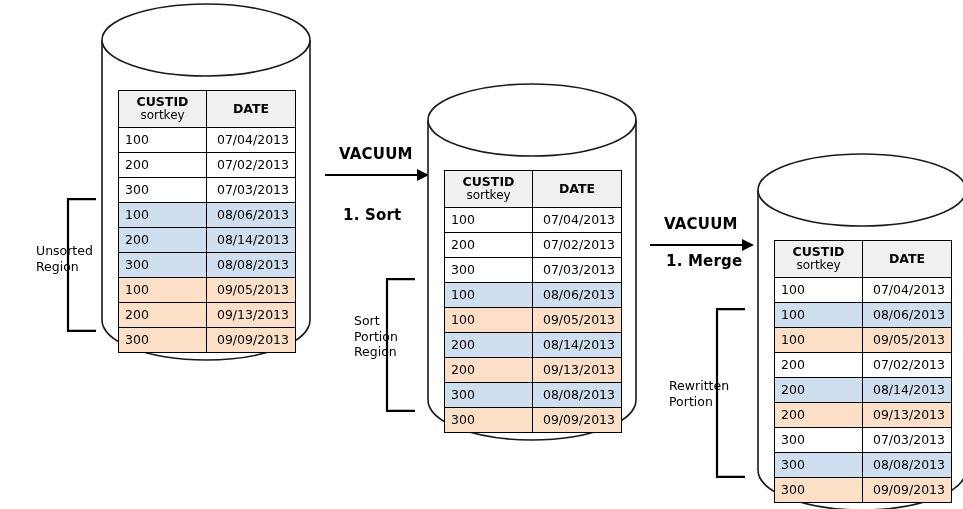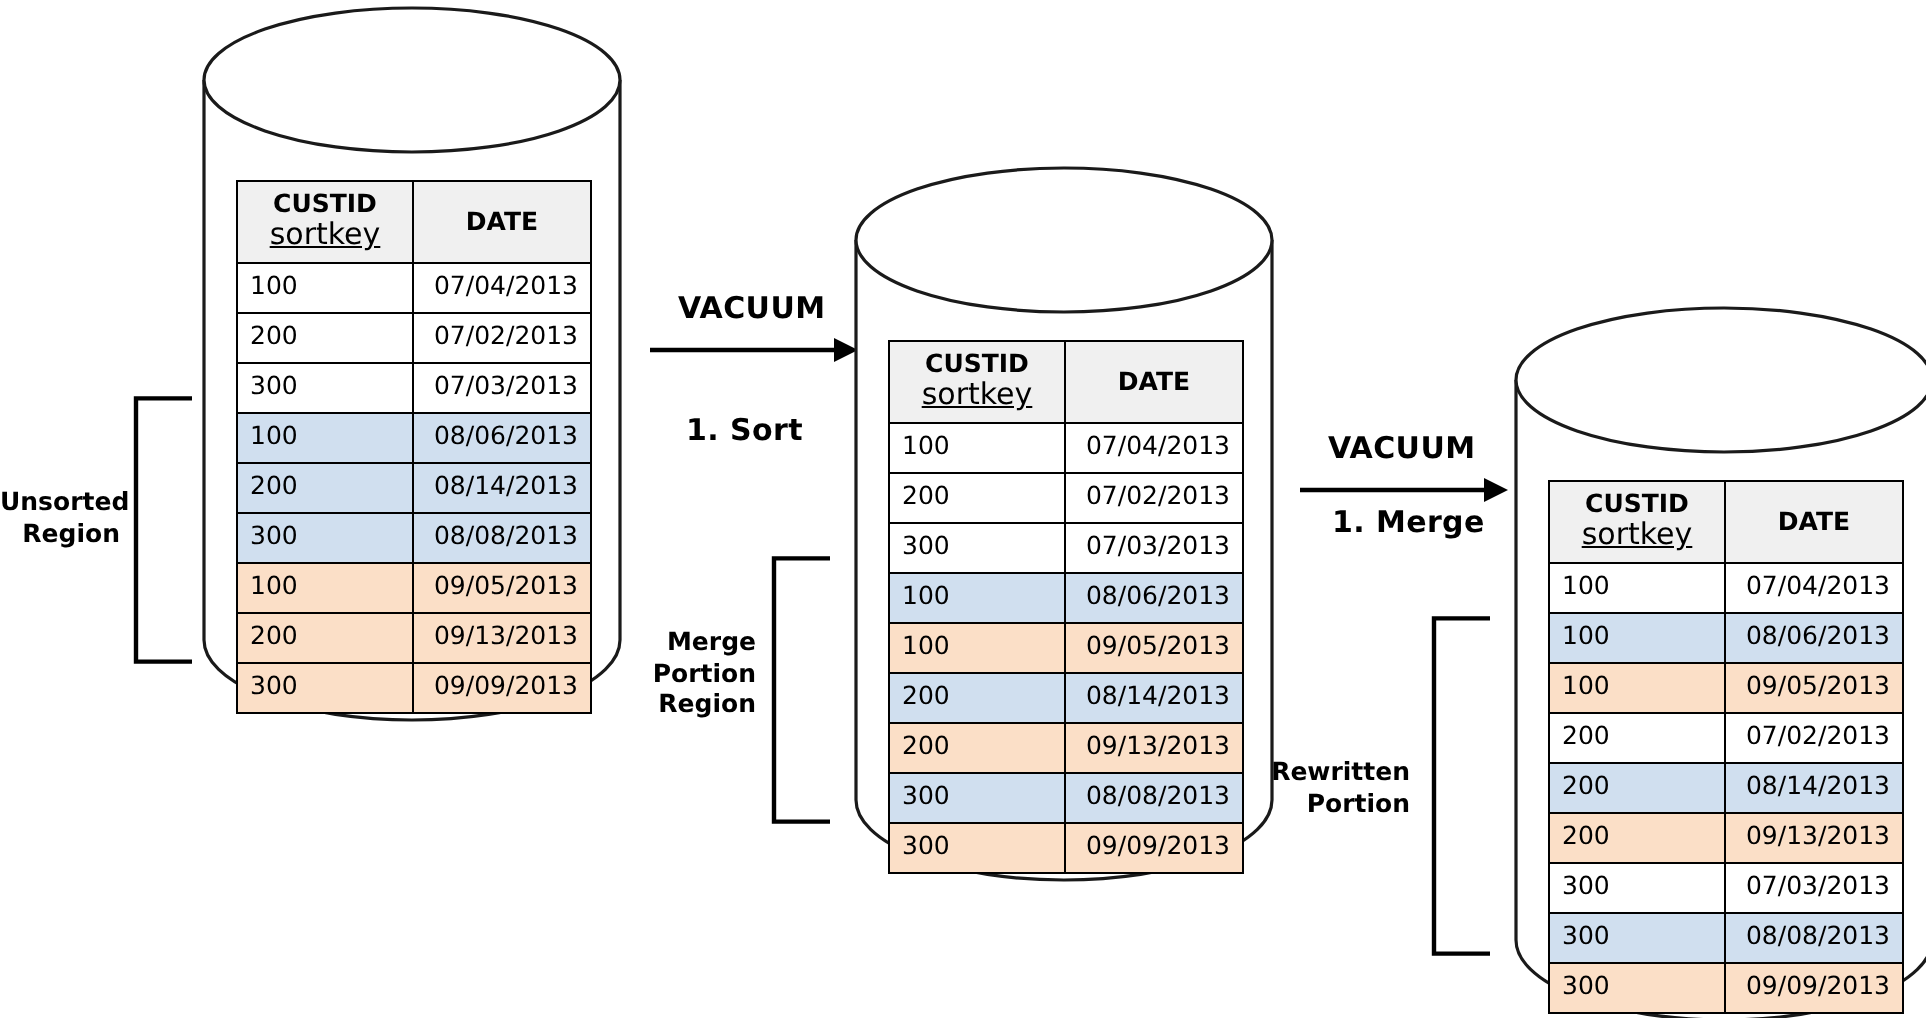--- a/index.html
+++ b/index.html
@@ -46,22 +46,21 @@
   .db-table th {
     background: #f0f0f0;
     text-align: center;
     font-weight: bold;
     height: 36px;
     vertical-align: middle;
   }
   .db-table th .sub {
     display: block;
     font-weight: normal;
-    font-size: 15px;
-    text-decoration: underline;
+    font-size: 12px;
   }
   .db-table td {
     height: 25px;
     vertical-align: middle;
     padding-left: 6px;
     background: #ffffff;
   }
   .db-table td.c-date {
     padding-left: 8px;
     text-align: center;
@@ -81,24 +80,24 @@
     letter-spacing: 0.2px;
   }
 
   
   .bracket {
     position: absolute;
   }
   .bracket-label {
     position: absolute;
     font-size: 12.5px;
-    font-weight: bold;
+    font-weight: normal;
     line-height: 1.25;
-    text-align: right;
     white-space: nowrap;
+    padding-left: 36px;
   }
 </style>
 </head>
 <body>
 
 <div class="cylinder" style="left:98px; top:2px; width:216px; height:358px;">
   <svg class="cyl-svg" width="216" height="358" viewBox="0 0 216 358">
     <path d="M4,38 L4,318 A104,40 0 0 0 212,318 L212,38" fill="#ffffff" stroke="#1a1a1a" stroke-width="1.6"></path>
     <ellipse cx="108" cy="38" rx="104" ry="36" fill="#ffffff" stroke="#1a1a1a" stroke-width="1.6"></ellipse>
   </svg>
@@ -237,21 +236,21 @@
       </tbody>
   </table>
 </div>
 
 <div class="bracket" style="left:385px; top:278px; width:30px; height:134px;">
   <svg width="30" height="134" viewBox="0 0 30 134">
     <path d="M30,1.2 L2,1.2 L2,132.8 L30,132.8" fill="none" stroke="#000000" stroke-width="2.2"></path>
   </svg>
 </div>
 <div class="bracket-label" style="left:318px; top:313px; width:60px;">
-  <div>Merge</div>
+  <div>Sort</div>
   <div>Portion</div>
   <div>Region</div>
 </div>
 
 <div class="arrow" style="left:650px; top:237px; width:104px; height:14px;">
   <svg width="104" height="14" viewBox="0 0 104 14">
     <line x1="0" y1="7" x2="92" y2="7" stroke="#000000" stroke-width="2.2"></line>
     <polygon points="92,1 104,7 92,13" fill="#000000"></polygon>
   </svg>
 </div>

